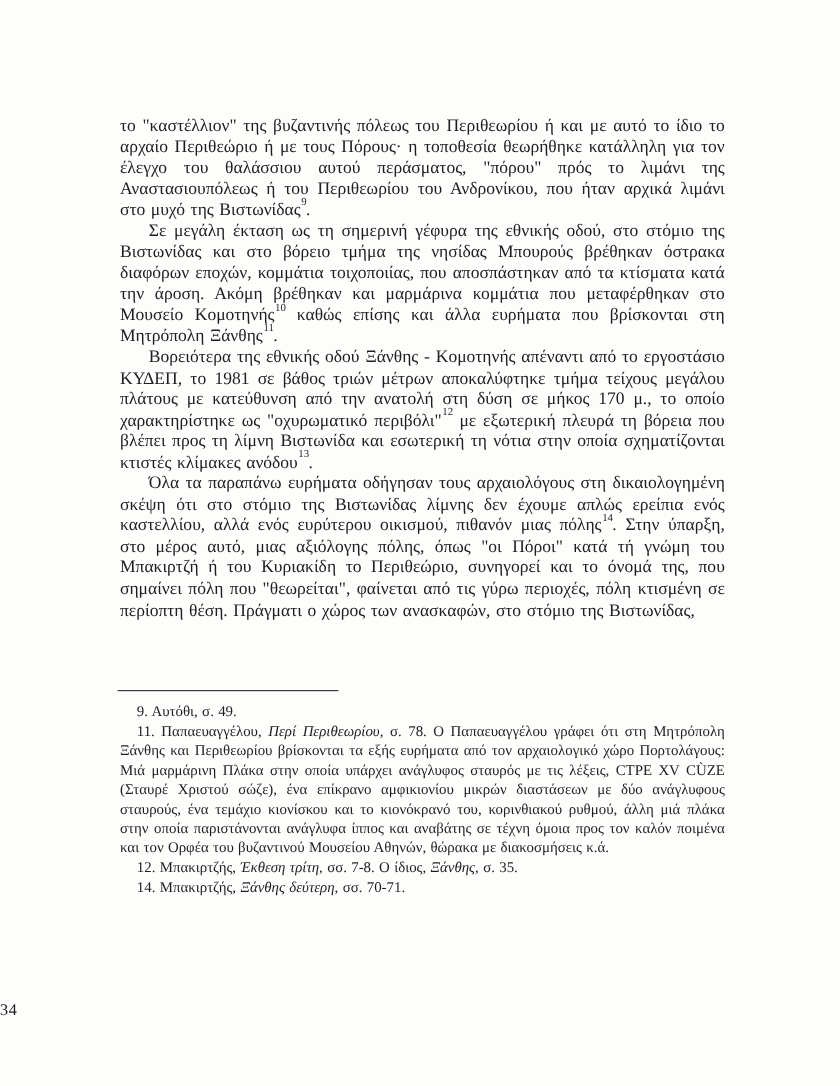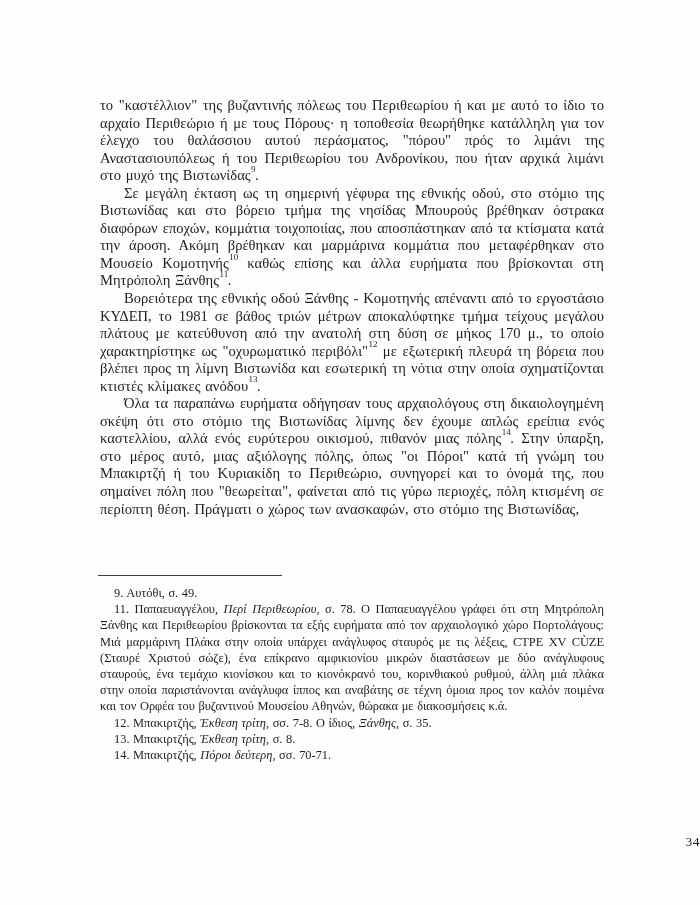--- a/index.html
+++ b/index.html
@@ -61,37 +61,36 @@
     font-family: Liberation Serif, serif;
   }
   .footnotes .footnote em {
     font-style: italic;
   }
   .page-number {
     position: absolute;
     left: 0;
     top: 834px;
     width: 700px;
-    text-align: right;
+    text-align: left;
     font-size: 13.5px;
     letter-spacing: 0.5px;
   }
 </style>
 </head>
 <body>
 
 <div class="page" style="background: rgb(253, 253, 252); color: rgb(30, 30, 30);">
   <div class="body-text">
       <p>το "καστέλλιον" της βυζαντινής πόλεως του Περιθεωρίου ή και με αυτό το ίδιο το αρχαίο Περιθεώριο ή με τους Πόρους· η τοποθεσία θεωρήθηκε κατάλληλη για τον έλεγχο του θαλάσσιου αυτού περάσματος, "πόρου" πρός το λιμάνι της Αναστασιουπόλεως ή του Περιθεωρίου του Ανδρονίκου, που ήταν αρχικά λιμάνι στο μυχό της Βιστωνίδας<sup class="fnref">9</sup>.</p>
       <p class="indent">Σε μεγάλη έκταση ως τη σημερινή γέφυρα της εθνικής οδού, στο στόμιο της Βιστωνίδας και στο βόρειο τμήμα της νησίδας Μπουρούς βρέθηκαν όστρακα διαφόρων εποχών, κομμάτια τοιχοποιίας, που αποσπάστηκαν  από τα κτίσματα κατά την άροση. Ακόμη βρέθηκαν και μαρμάρινα κομμάτια που μεταφέρθηκαν στο Μουσείο Κομοτηνής<sup class="fnref">10</sup> καθώς επίσης και άλλα ευρήματα που βρίσκονται στη Μητρόπολη Ξάνθης<sup class="fnref">11</sup>.</p>
       <p class="indent">Βορειότερα της εθνικής οδού Ξάνθης - Κομοτηνής απέναντι από το εργοστάσιο ΚΥΔΕΠ, το 1981 σε βάθος τριών μέτρων αποκαλύφτηκε τμήμα τείχους μεγάλου πλάτους με κατεύθυνση από την ανατολή στη δύση σε μήκος 170 μ., το οποίο χαρακτηρίστηκε ως "οχυρωματικό περιβόλι"<sup class="fnref">12</sup> με εξωτερική πλευρά τη βόρεια που βλέπει προς τη λίμνη Βιστωνίδα και εσωτερική τη νότια στην οποία σχηματίζονται κτιστές κλίμακες ανόδου<sup class="fnref">13</sup>.</p>
       <p class="indent">Όλα τα παραπάνω ευρήματα οδήγησαν τους αρχαιολόγους στη δικαιολογημένη σκέψη ότι στο στόμιο της Βιστωνίδας λίμνης δεν έχουμε απλώς ερείπια ενός καστελλίου, αλλά ενός ευρύτερου οικισμού, πιθανόν μιας πόλης<sup class="fnref">14</sup>. Στην ύπαρξη, στο μέρος αυτό, μιας αξιόλογης πόλης, όπως "οι Πόροι" κατά τή γνώμη του Μπακιρτζή ή του Κυριακίδη το Περιθεώριο, συνηγορεί και το όνομά της, που σημαίνει πόλη που "θεωρείται", φαίνεται από τις γύρω περιοχές, πόλη κτισμένη σε περίοπτη θέση. Πράγματι ο χώρος των ανασκαφών, στο στόμιο της Βιστωνίδας,</p>
     </div>
   <div class="fn-sep"></div>
   <div class="footnotes">
       <p class="footnote">9. Αυτόθι, σ. 49.</p>
       <p class="footnote">11. Παπαευαγγέλου, <em>Περί Περιθεωρίου,</em> σ. 78. Ο Παπαευαγγέλου γράφει ότι στη Μητρόπολη Ξάνθης και Περιθεωρίου βρίσκονται τα εξής ευρήματα από τον αρχαιολογικό χώρο Πορτολάγους: Μιά μαρμάρινη Πλάκα στην οποία υπάρχει ανάγλυφος σταυρός με τις λέξεις, CTPE XV CÙZE (Σταυρέ Χριστού σώζε), ένα επίκρανο αμφικιονίου μικρών διαστάσεων με δύο ανάγλυφους σταυρούς, ένα τεμάχιο κιονίσκου και το κιονόκρανό του, κορινθιακού ρυθμού, άλλη μιά πλάκα στην οποία παριστάνονται ανάγλυφα ίππος και αναβάτης σε τέχνη όμοια προς τον καλόν ποιμένα και τον Ορφέα του βυζαντινού Μουσείου Αθηνών, θώρακα με διακοσμήσεις κ.ά.</p>
       <p class="footnote">12. Μπακιρτζής, <em>Έκθεση τρίτη,</em> σσ. 7-8. Ο ίδιος, <em>Ξάνθης,</em> σ. 35.</p>
-      <p class="footnote">13. Μπακιρτζής, <em>Έκθεση τρίτη,</em> σ. 8.</p>
-      <p class="footnote">14. Μπακιρτζής, <em>Πόροι δεύτερη,</em> σσ. 70-71.</p>
+      <p class="footnote">14. Μπακιρτζής, <em>Ξάνθης δεύτερη,</em> σσ. 70-71.</p>
     </div>
   <div class="page-number">34</div>
 </div>
 
 </body></html>

